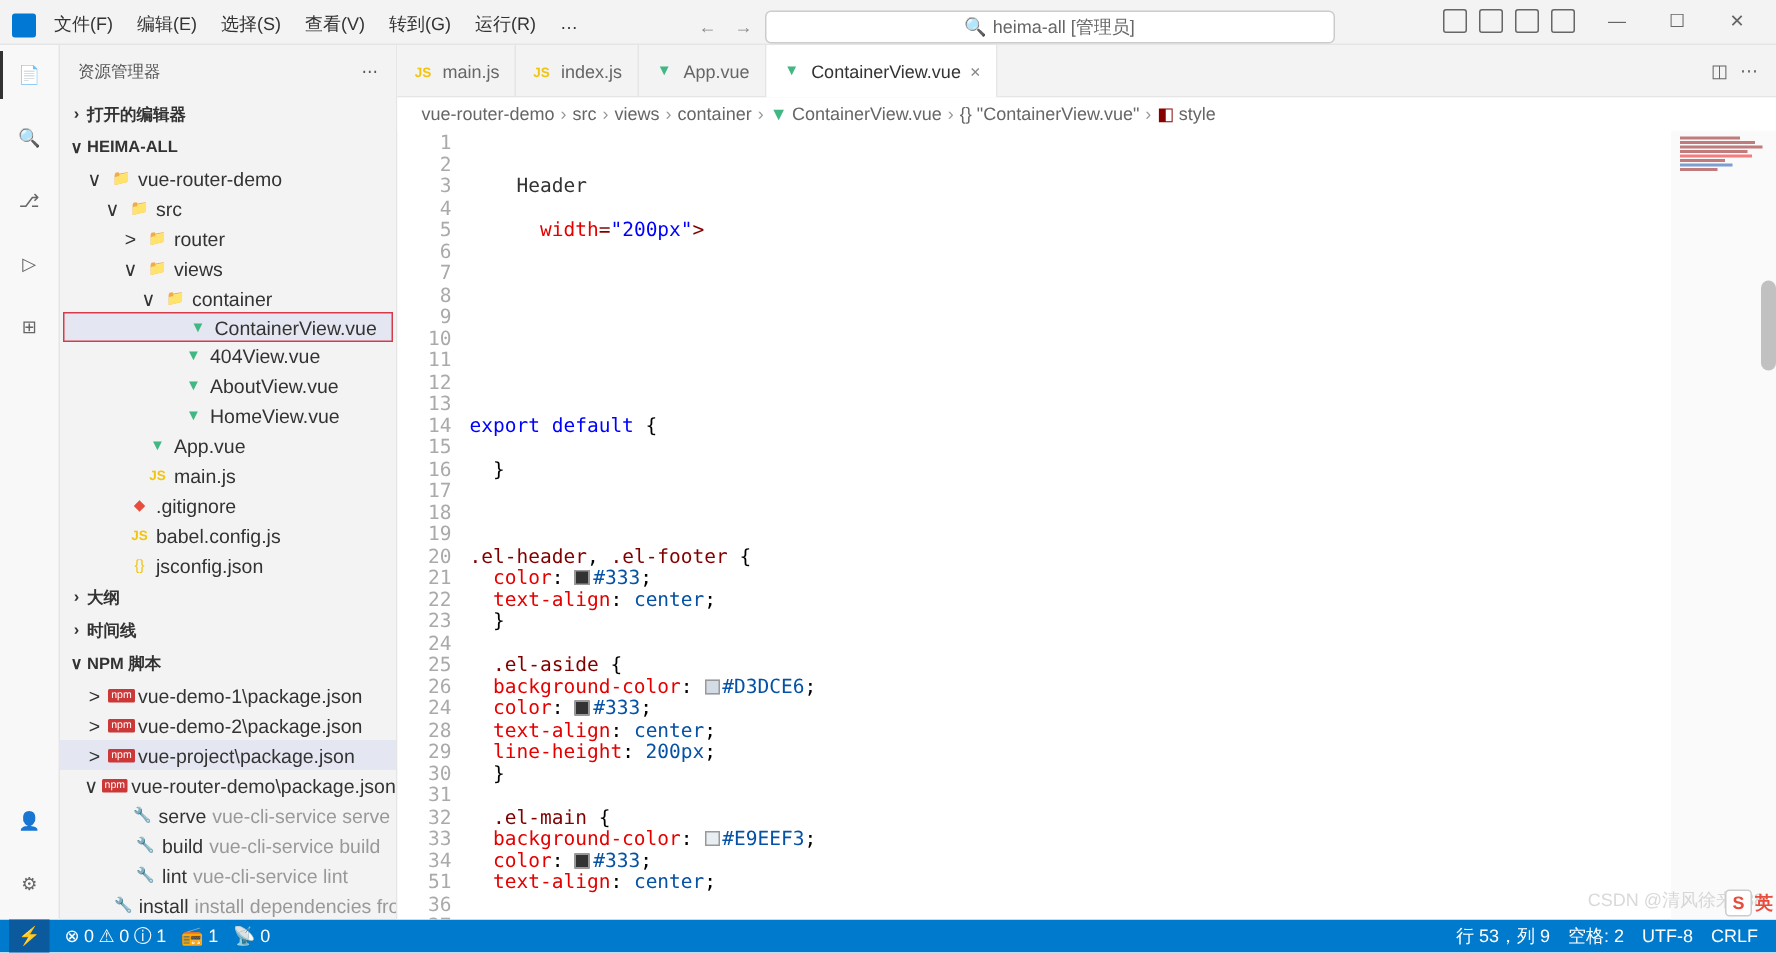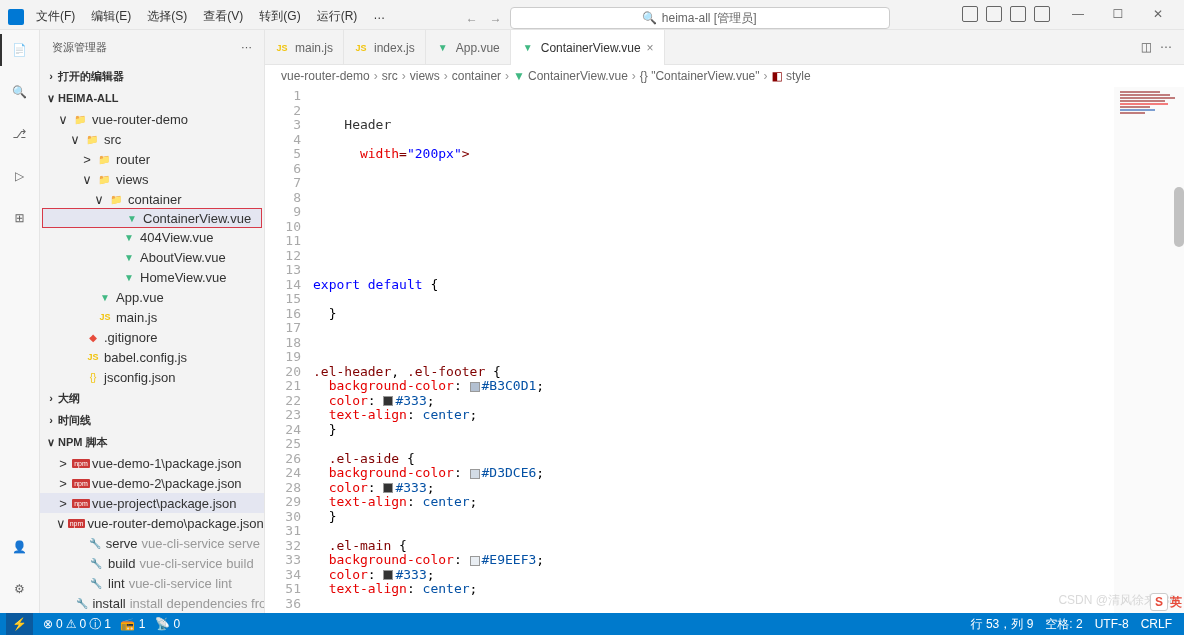--- a/index.html
+++ b/index.html
@@ -383,29 +383,29 @@
           <div class="code-line"><span class="tag"></span></div>
           <div class="code-line"></div>
           <div class="code-line"><span class="tag"></span></div>
           <div class="code-line"><span class="keyword">export default</span> <span class="punct">{</span></div>
           <div class="code-line"></div>
           <div class="code-line">  <span class="punct">}</span></div>
           <div class="code-line"><span class="tag"></span></div>
           <div class="code-line"></div>
           <div class="code-line"><span class="tag"><style></span></style></span></div>
           <div class="code-line"><span class="sel">.el-header</span><span class="punct">, </span><span class="sel">.el-footer</span> <span class="punct">{</span></div>
-          <div class="code-line">  <span class="prop">background-color</span><span class="punct">: </span><span class="color-sw" style="background:#B3C0D1"></span><span class="val">#B3C0D1</span><span class="punct">;</span></div>
           <div class="code-line">  <span class="prop">color</span><span class="punct">: </span><span class="color-sw" style="background:#333"></span><span class="val">#333</span><span class="punct">;</span></div>
           <div class="code-line">  <span class="prop">text-align</span><span class="punct">: </span><span class="val">center</span><span class="punct">;</span></div>
           <div class="code-line">  <span class="punct">}</span></div>
           <div class="code-line"></div>
           <div class="code-line">  <span class="sel">.el-aside</span> <span class="punct">{</span></div>
           <div class="code-line">  <span class="prop">background-color</span><span class="punct">: </span><span class="color-sw" style="background:#D3DCE6"></span><span class="val">#D3DCE6</span><span class="punct">;</span></div>
           <div class="code-line">  <span class="prop">color</span><span class="punct">: </span><span class="color-sw" style="background:#333"></span><span class="val">#333</span><span class="punct">;</span></div>
           <div class="code-line">  <span class="prop">text-align</span><span class="punct">: </span><span class="val">center</span><span class="punct">;</span></div>
+          <div class="code-line">  <span class="prop">line-height</span><span class="punct">: </span><span class="val">200px</span><span class="punct">;</span></div>
           <div class="code-line">  <span class="punct">}</span></div>
           <div class="code-line"></div>
           <div class="code-line">  <span class="sel">.el-main</span> <span class="punct">{</span></div>
           <div class="code-line">  <span class="prop">background-color</span><span class="punct">: </span><span class="color-sw" style="background:#E9EEF3"></span><span class="val">#E9EEF3</span><span class="punct">;</span></div>
           <div class="code-line">  <span class="prop">color</span><span class="punct">: </span><span class="color-sw" style="background:#333"></span><span class="val">#333</span><span class="punct">;</span></div>
           <div class="code-line">  <span class="prop">text-align</span><span class="punct">: </span><span class="val">center</span><span class="punct">;</span></div>
         </div>
       <div class="minimap">
         <div class="minimap-content">
           <div class="mm-line" style="background:#800;width:40px"></div>

